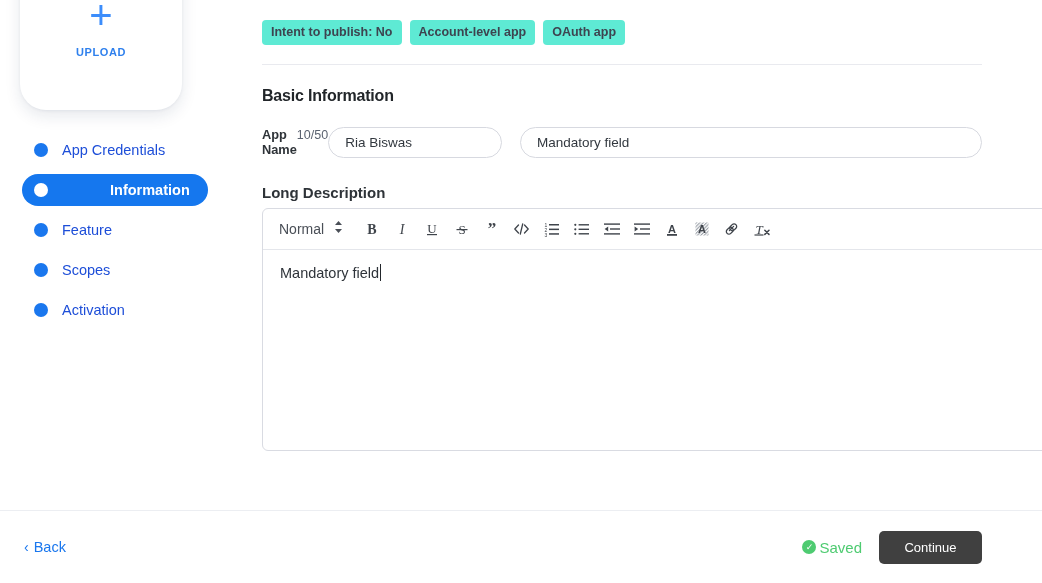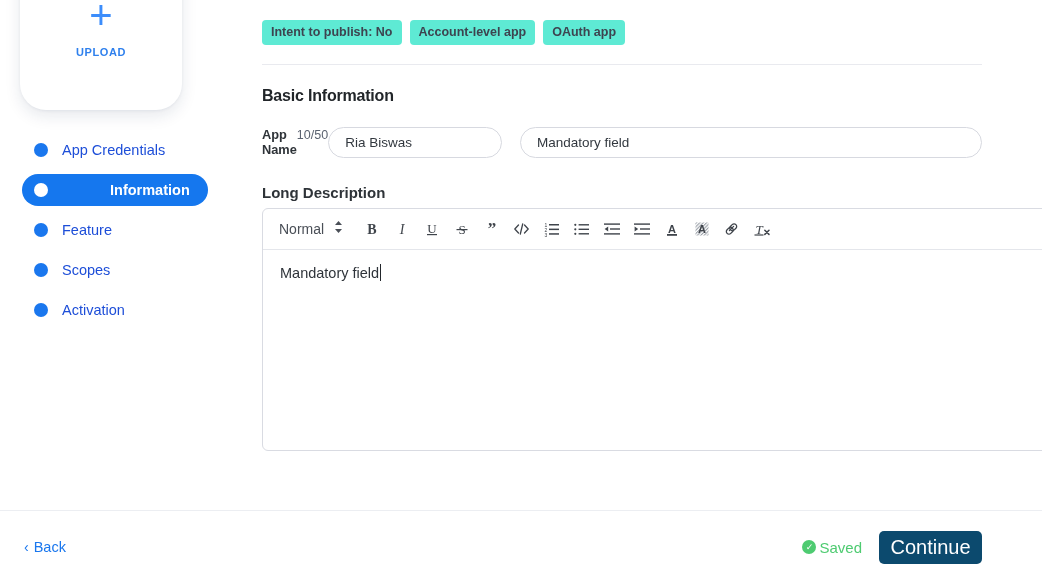--- a/index.html
+++ b/index.html
@@ -323,25 +323,25 @@
   }
   .saved-text {
     color: #4ecb71;
     font-size: 15px;
   }
   .continue-btn {
     position: absolute;
     right: 60px;
     width: 103px;
     height: 33px;
-    background: #0c4a6e;
+    background: #404040;
     color: #ffffff;
     border: none;
     border-radius: 5px;
-    font-size: 20px;
+    font-size: 13px;
     font-family: "Liberation Sans", sans-serif;
     cursor: pointer;
   }
 </style>
 </head>
 <body>
 
 <div class="page">
 
   <div class="left-rail">

